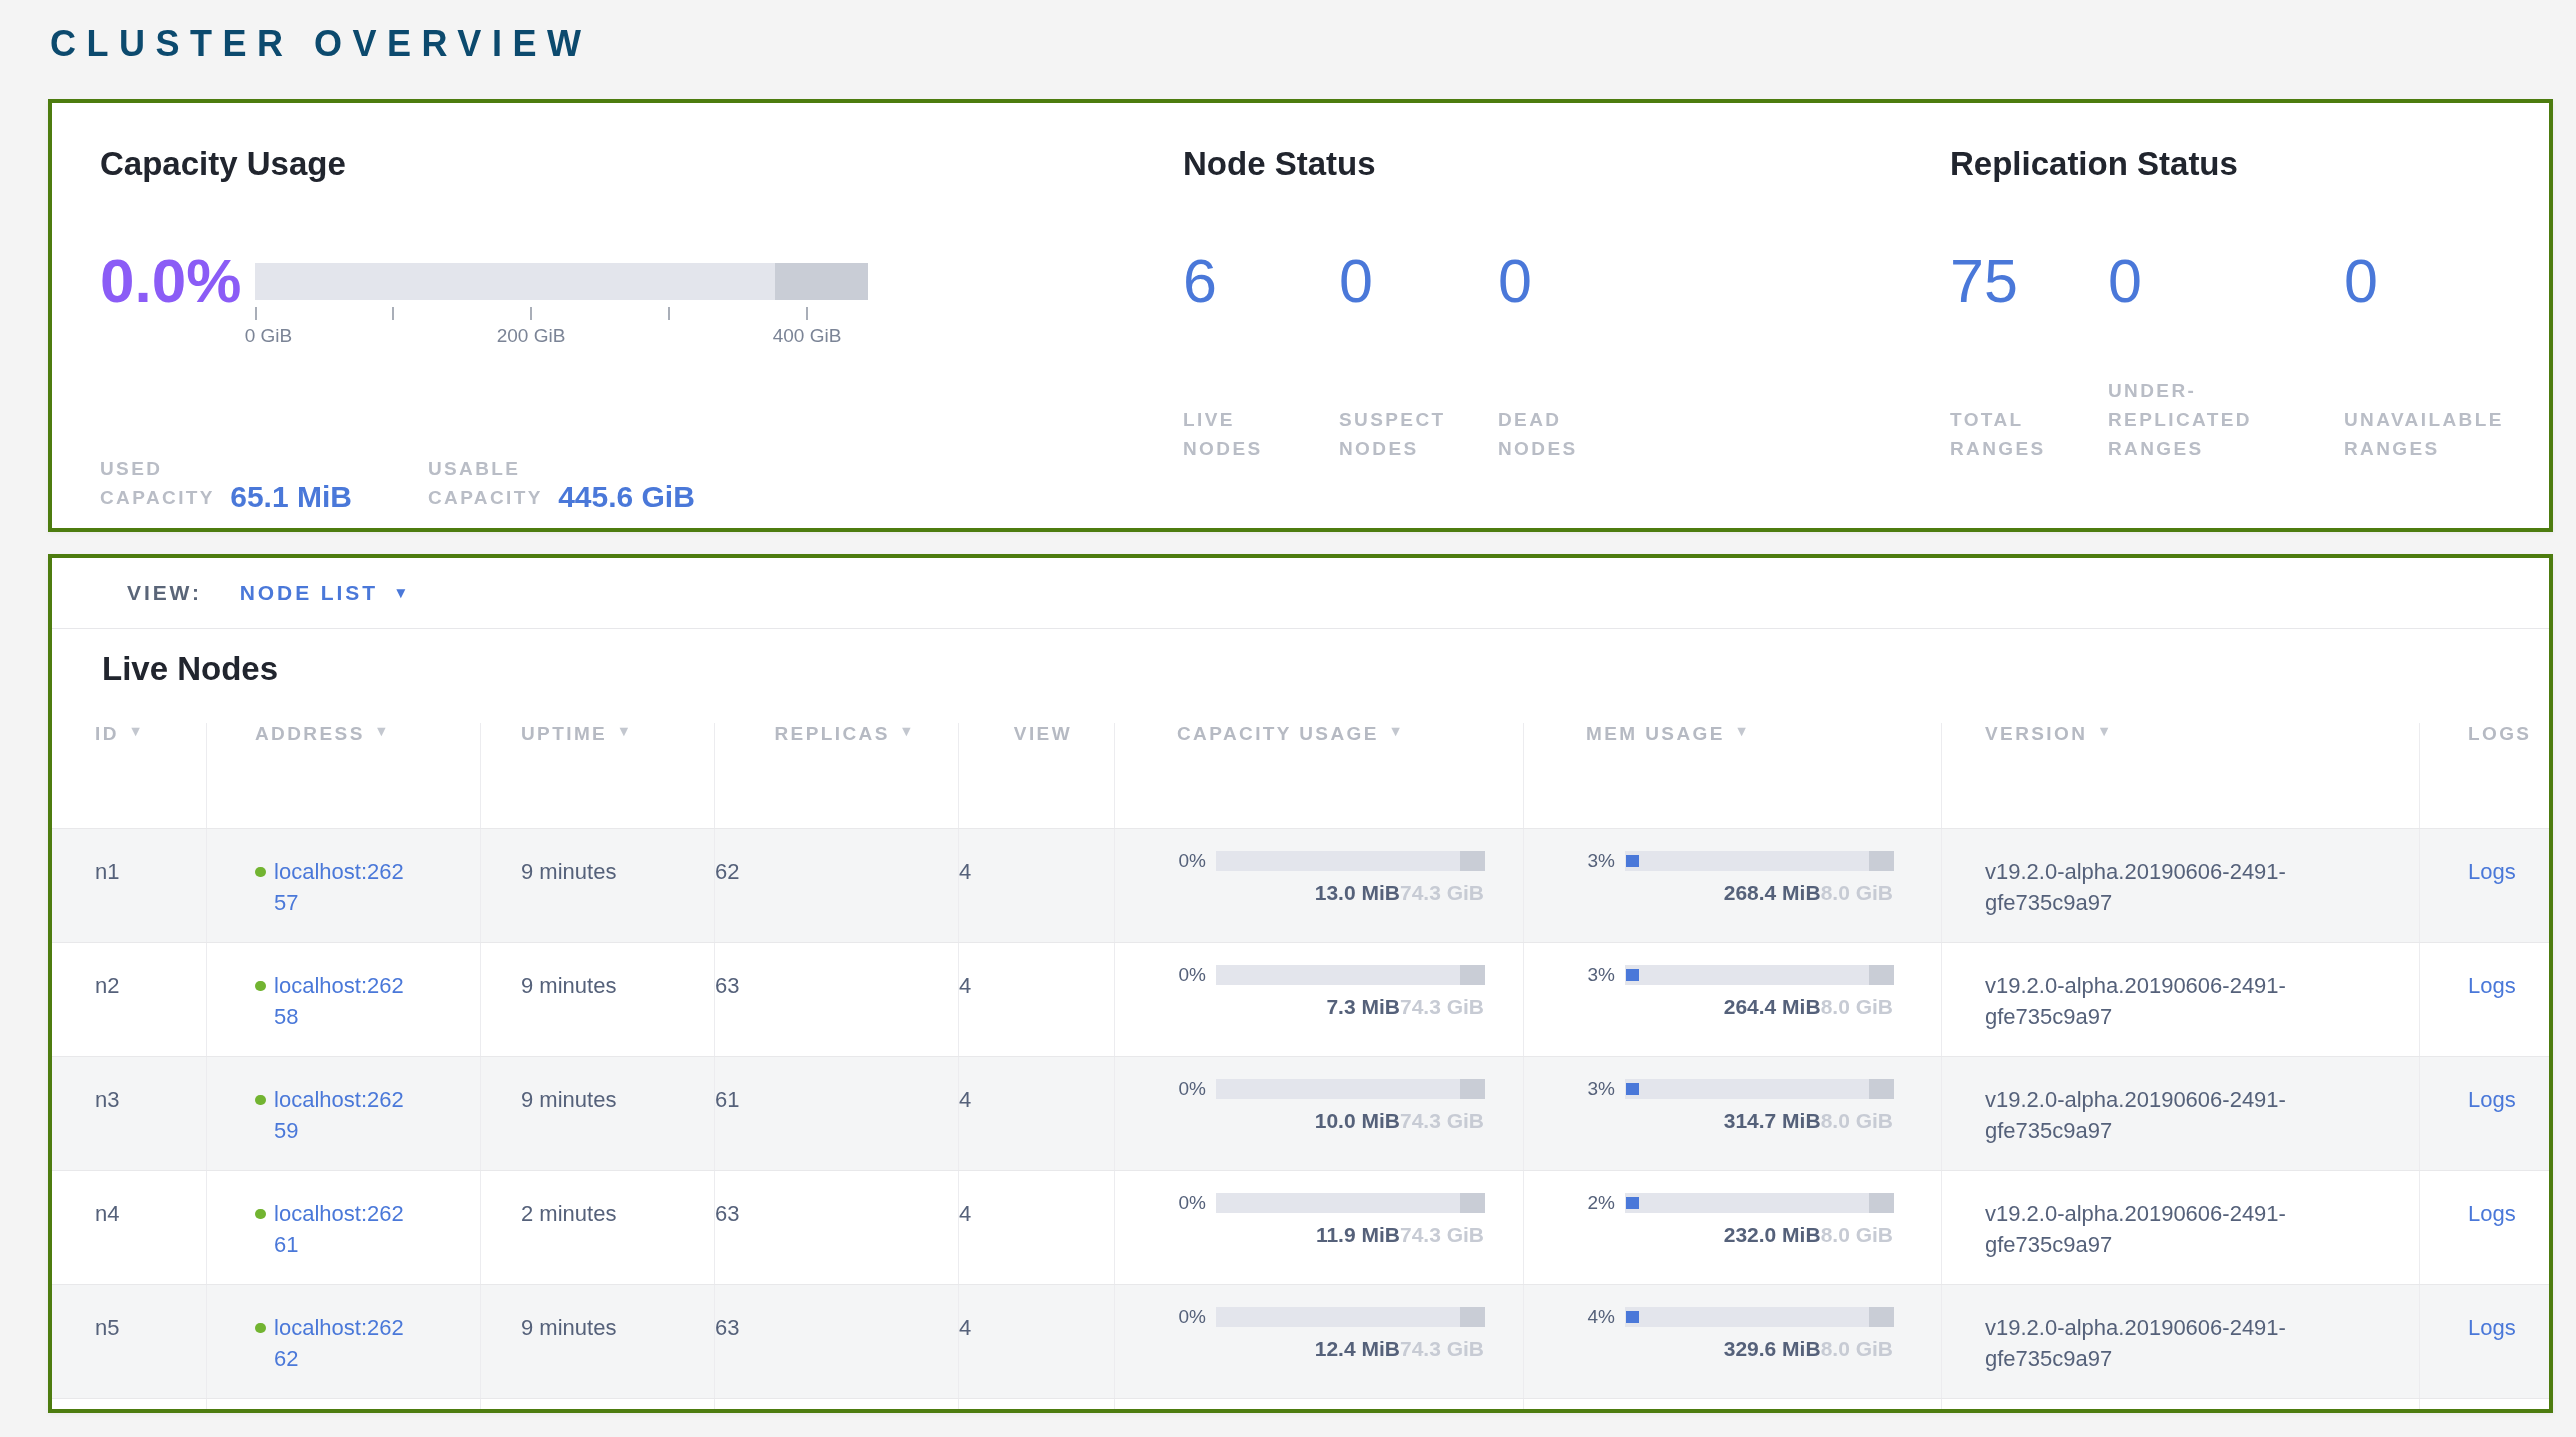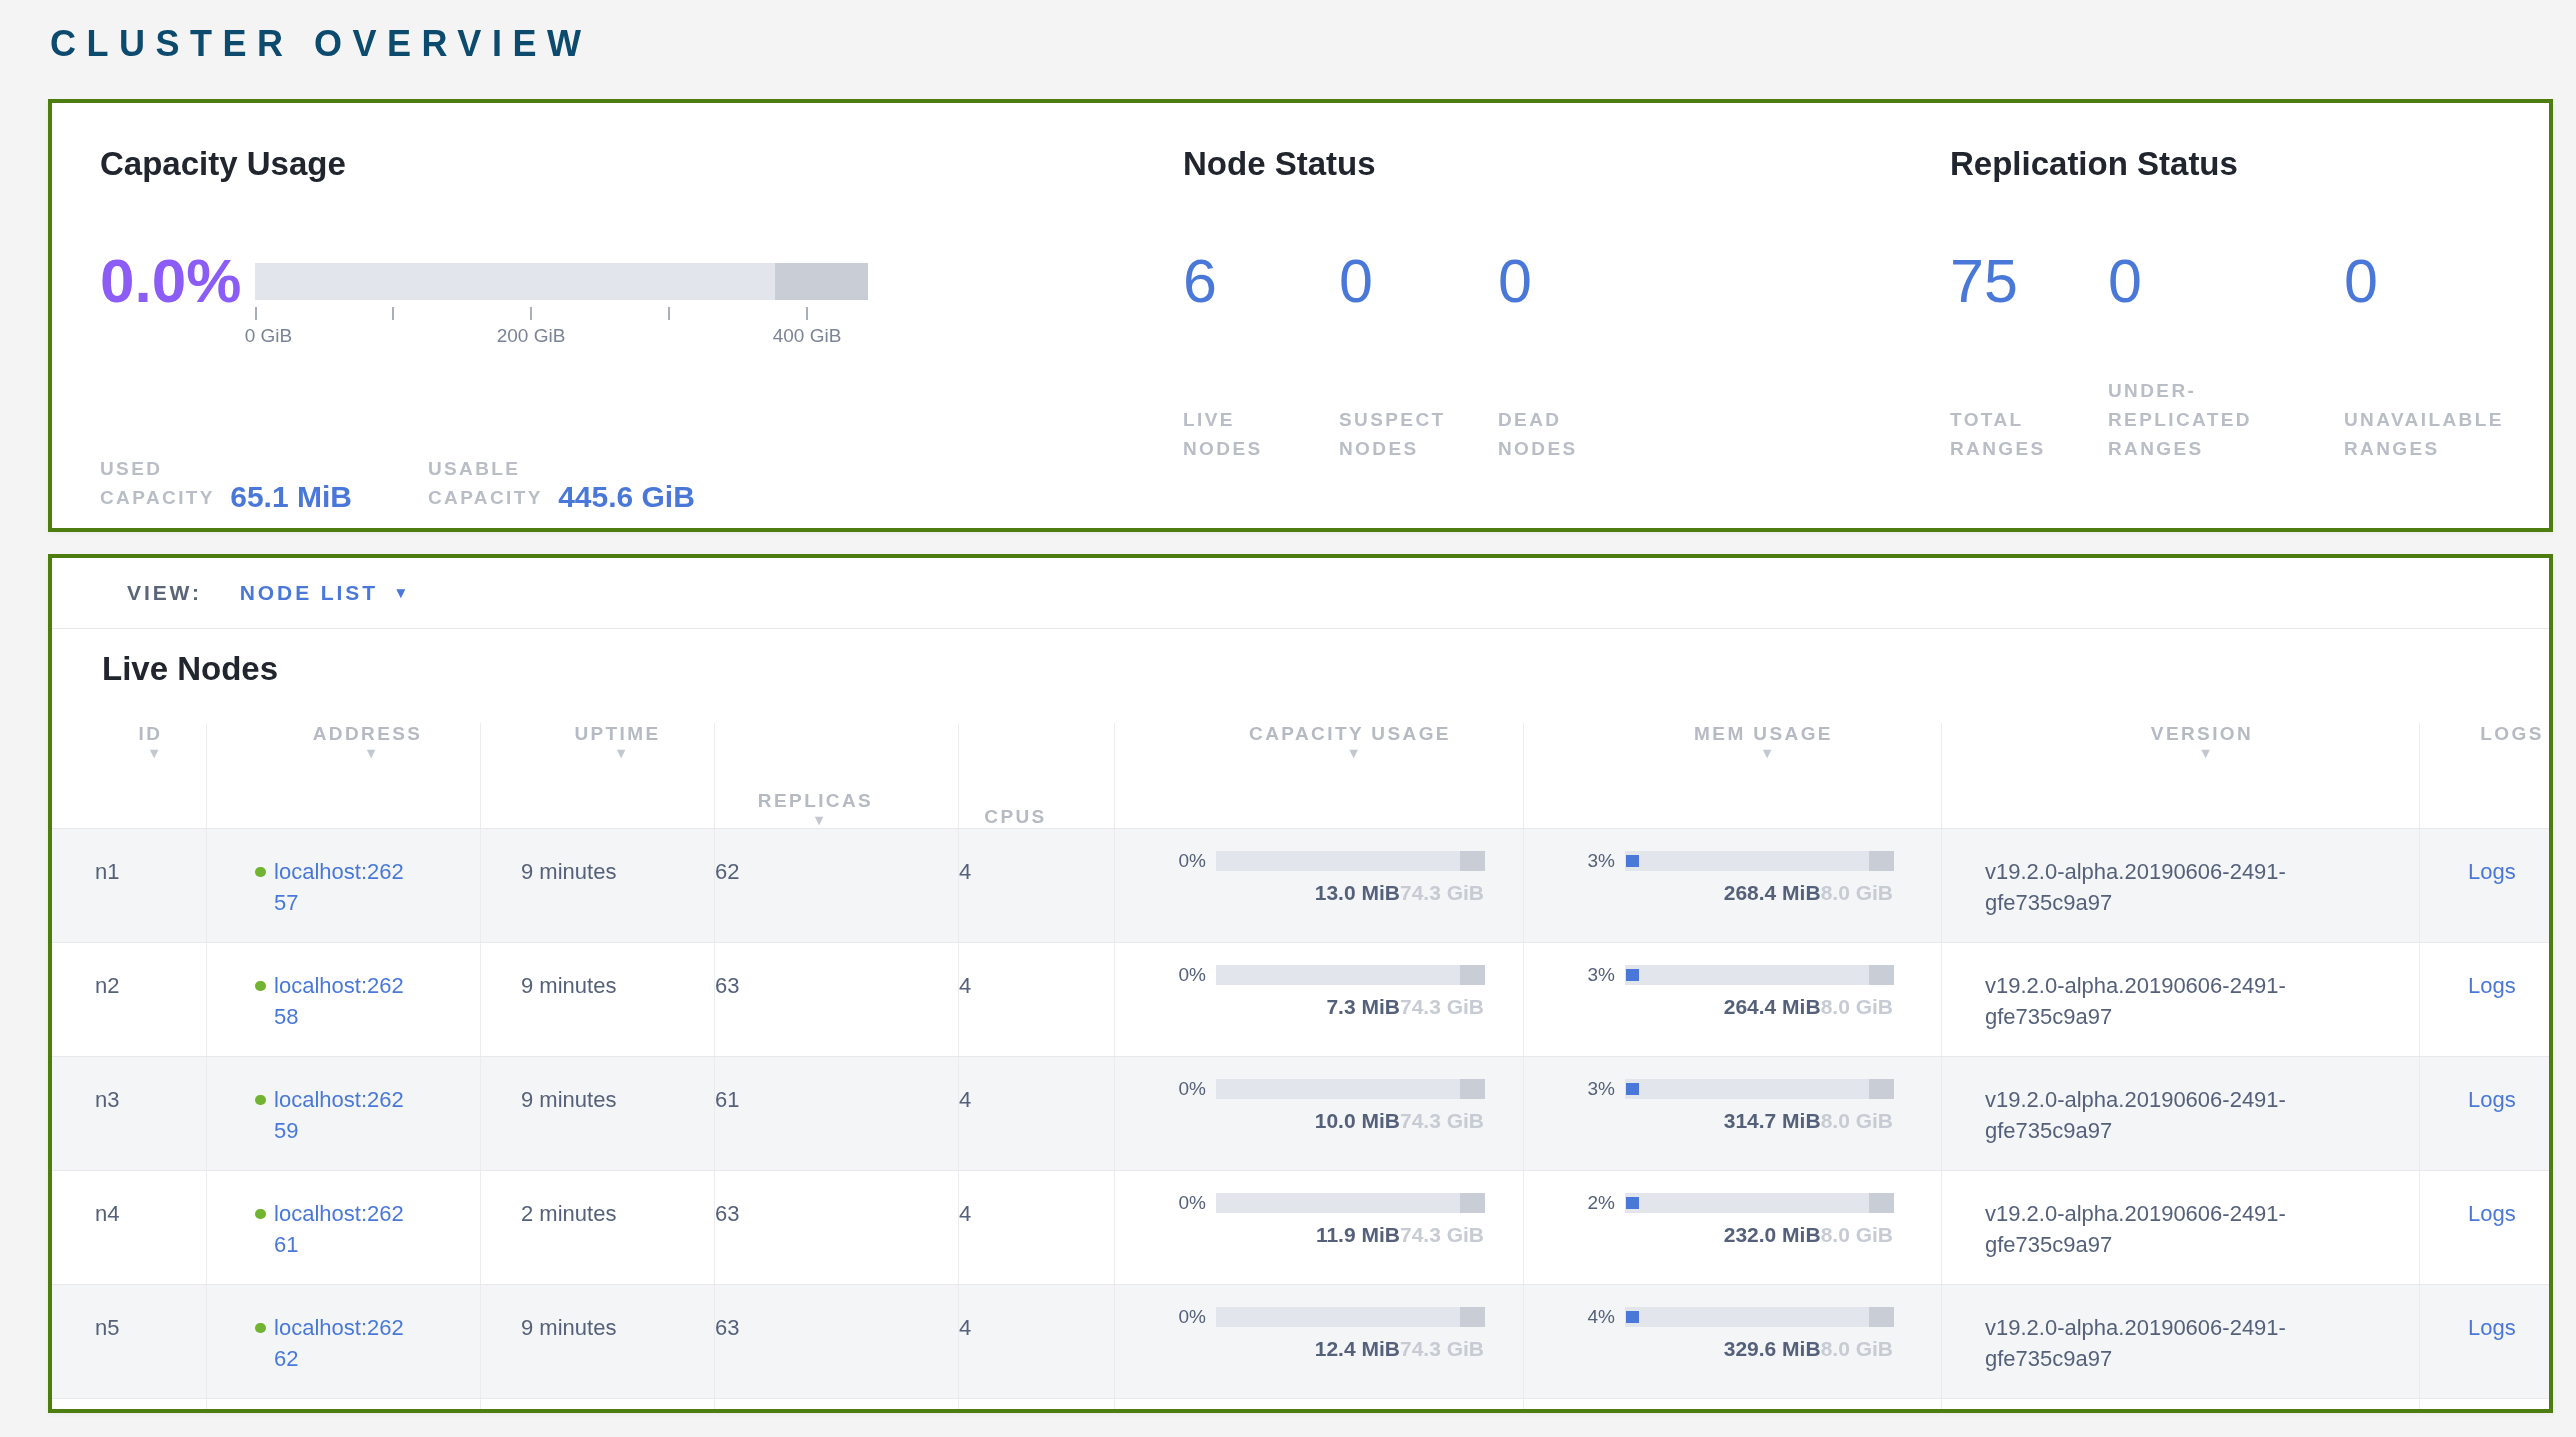--- a/index.html
+++ b/index.html
@@ -105,23 +105,23 @@
     display:grid;
     grid-template-columns:155px 274px 234px 244px 156px 409px 418px 478px 136px;
   }
   .t-head { height:105px; }
   .t-body-row { height:114px; border-top:1px solid #e8e8ea; }
   .t-body-row.alt { background:#f4f5f6; }
   .t-sliver { height:20px; border-top:1px solid #e8e8ea; background:#fff; }
   .c { border-right:1px solid #ececef; }
   .c:last-child { border-right:none; }
   .hc {
-    display:flex; align-items:center;
+    display:flex; 
     font-size:19px; font-weight:700; letter-spacing:2.4px; color:#b6bac3;
-    white-space:nowrap; cursor:pointer;flex-direction:column;
+    white-space:nowrap; cursor:pointer;
   }
   .sort-arrow { font-size:14.4px; color:#c3c7cf; margin-left:9.6px; }
   .pl45 { padding-left:43px; } .pl50 { padding-left:48px; }
   .pl42 { padding-left:40px; } .pl65 { padding-left:62px; }
   .right { justify-content:flex-end; }
   .pr44 { padding-right:42px; }
 
   .cell { font-size:22px; color:#55617a; padding-top:27px; line-height:31px; }
   .cell-num { text-align:left; }
   .addr-dot {
@@ -276,21 +276,21 @@
       </div>
       <div class="c hc pl42">
         <span>UPTIME</span>
         <span class="sort-arrow">▼</span>
       </div>
       <div class="c hc right pr44">
         <span>REPLICAS</span>
         <span class="sort-arrow">▼</span>
       </div>
       <div class="c hc right pr44">
-        <span>CPUS</span>
+        <span>VIEW</span>
       </div>
       <div class="c hc pl65">
         <span>CAPACITY USAGE</span>
         <span class="sort-arrow">▼</span>
       </div>
       <div class="c hc pl65">
         <span>MEM USAGE</span>
         <span class="sort-arrow">▼</span>
       </div>
       <div class="c hc pl45">

